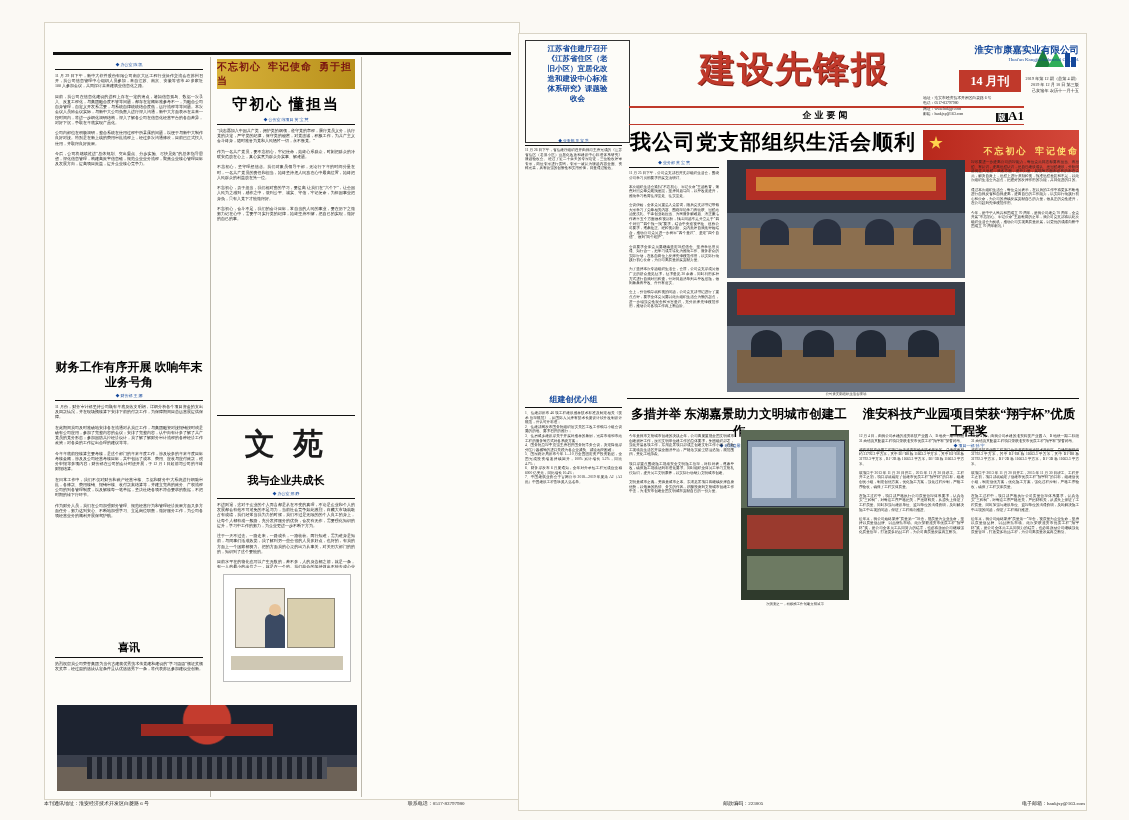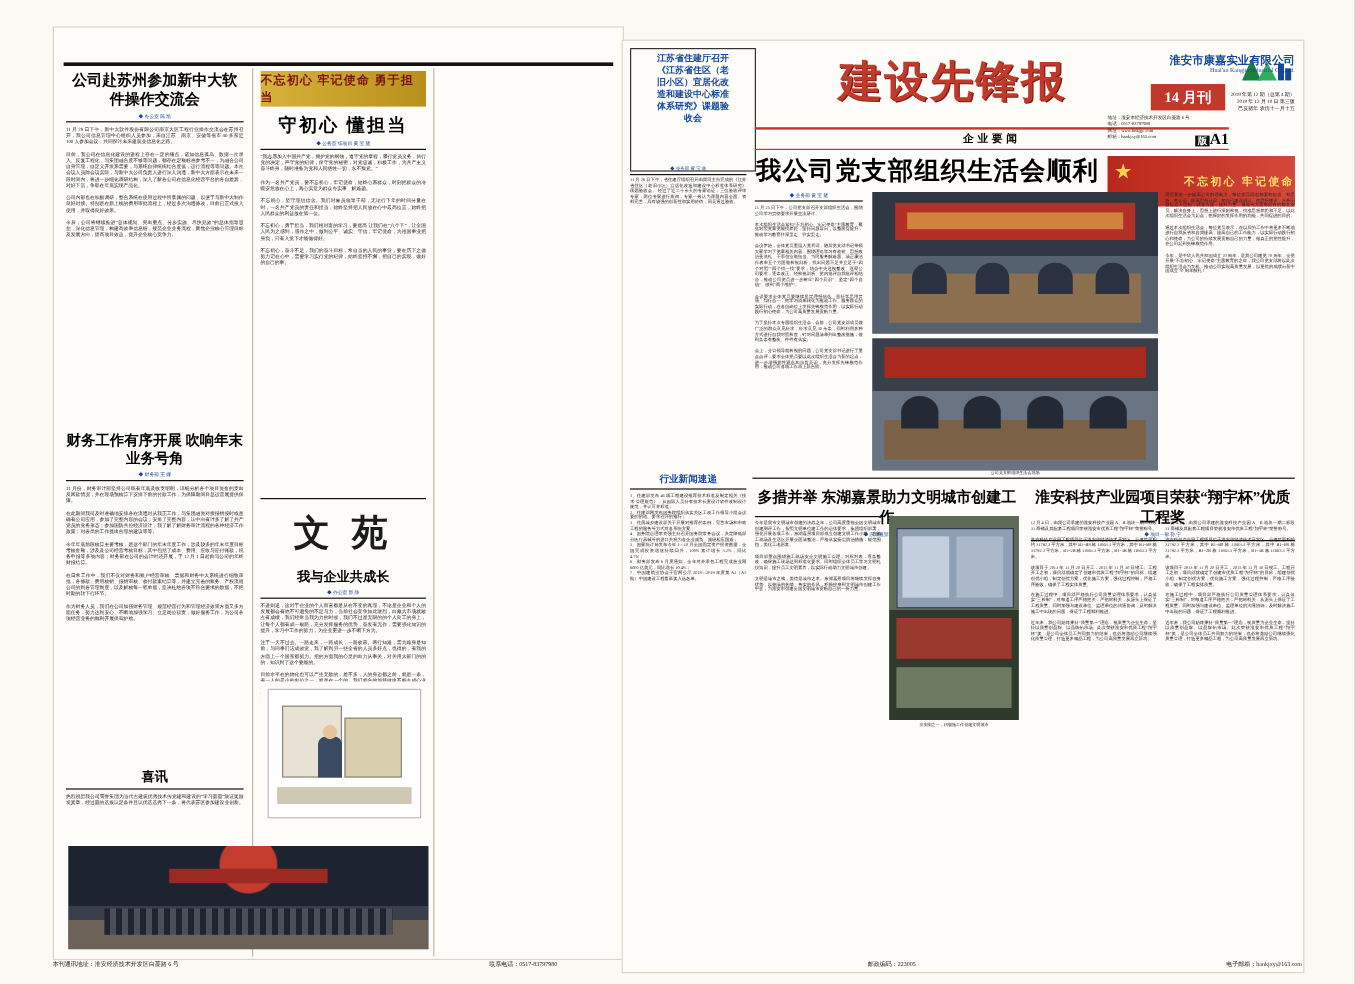--- a/index.html
+++ b/index.html
@@ -11,40 +11,39 @@
   .sheet{position:absolute;left:0;top:0;width:1129px;height:820px;background:#fbf9f4;}
   .col-left{position:absolute;left:44px;top:22px;width:474px;height:776px;background:#fdfcf8;border:1px solid #d9d4c6;}
   .col-right{position:absolute;left:518px;top:33px;width:567px;height:776px;background:#fdfcf8;border:1px solid #d9d4c6;}
   .hr{height:1px;background:#111;}
   .hr2{height:3px;background:#111;}
   .txt{font-size:4.0px;line-height:5.2px;text-align:justify;color:#1a1a1a;}
   .tiny{font-size:3.6px;line-height:4.6px;color:#222;text-align:justify;}
   .hdline{font-weight:bold;text-align:center;color:#000;}
   .cap{font-size:3.6px;color:#333;text-align:center;}
   .photo{background:#8a8f96;position:absolute;overflow:hidden;}
-  .photo .ph-in{width:100%;height:100%;}
+  .photo .ph-in{width:100%;height:100%;font-family:Liberation Mono, monospace;}
   .byline{font-size:4px;text-align:center;color:#15489b;}
   .colrule{position:absolute;background:#bdb9ad;width:1px;}
   .mast-title{font-family:"DejaVu Serif", serif;font-weight:bold;letter-spacing:2px;}
 </style>
 </head>
 <body>
 
 <div id="page">
   <div class="sheet"></div>
 
   <div class="col-left">
 
     <div style="position:absolute;left:8px;top:29px;width:458px;" class="hr2"></div>
 
     <div class="colrule" style="left:165px;top:34px;height:740px;"></div>
     <div class="colrule" style="left:316px;top:34px;height:740px;"></div>
 
     <div style="position:absolute;left:10px;top:36px;width:148px;">
-      <div class="hdline" style="font-size:12.5px;line-height:16px;">公司赴苏州参加新中大软件操作交流会</div>
       <div class="byline" style="margin-top:3px;">◆ 办公室  陈 凯</div>
       <div class="hr" style="margin:2px 0 3px 0;"></div>
       <div class="txt" style="white-space:pre-wrap;">11 月 29 日下午，新中大软件股份有限公司南京大区工程行业操作交流会在苏州召开，我公司信息管理中心组织人员参加，来自江苏、南京、安徽等省市 40 多家近 100 人参加会议，共同探讨未来建筑业信息化之路。
 
 目前，我公司在信息化建设的进程上存在一定的痛点，诸如信息孤岛、数据一次录入、反复工程化，与集团融合度不够等问题，都存在定额标准参考不一，为融合公司自身管理，自定义开发系需要，与系统自律统统结合度低，运行流程等等问题。本次会议人员除会议实际，与新中大公司负责人进行深入沟通，新中大方面表示在未来一段时间内，将进一步细化调研结构，深入了解各公司在信息化经营平台的各自差异，对好下沉，争取在年底实现产品化。
 
 公司内部也在积极调研，整合系统在使用过程中所暴露的问题，以便于与新中大制作良好对接。特别是在新上线的费用审批流程上，经过多次沟通修改，目前已正式投入使用，并取得良好效果。
 
 今后，公司将继续推进“总体规划、突出重点、分步实施、尽快见效”的总体指导思想，深化信息管理，构建高效率信息链，规范企业业务流程，聚焦企业核心管理目标及发展方向，提高项目效益，提升企业核心竞争力。</div>
     </div>
@@ -242,21 +241,21 @@
         <div style="position:absolute;left:4%;top:6%;width:92%;height:24%;background:#a9291f;"></div>
         <div style="position:absolute;left:4%;top:62%;width:92%;height:30%;background:#7b6247;"></div>
         <div style="position:absolute;left:10%;top:44%;width:13%;height:24%;border-radius:50% 50% 0 0;background:#232a36;"></div>
         <div style="position:absolute;left:32%;top:44%;width:13%;height:24%;border-radius:50% 50% 0 0;background:#232a36;"></div>
         <div style="position:absolute;left:54%;top:44%;width:13%;height:24%;border-radius:50% 50% 0 0;background:#232a36;"></div>
         <div style="position:absolute;left:76%;top:44%;width:13%;height:24%;border-radius:50% 50% 0 0;background:#232a36;"></div>
       </div>
     </div>
 
     <div style="position:absolute;left:6px;top:360px;width:97px;">
-      <div class="hdline" style="font-size:8px;color:#15489b;">行业新闻速递</div>
+      <div class="hdline" style="font-size:8px;color:#15489b;">组建创优小组</div>
       <div class="hr" style="margin:2px 0 3px 0;"></div>
       <div class="tiny">1、住建部发布 46 项工程建设推荐技术标准及制定相关《技术 管理规范》，从国际人员持有技术长度设计软件改制设计规范，并认可并标准；</div>
       <div class="tiny">2、住建部网发布国务院组织落实关区工改工作领导小组会议要的的地、要求召开的推行；</div>
       <div class="tiny">3、住房城乡建设部关于开展对推荐的条例，完善市场和市政工程的服务等方式对各系统方案；</div>
       <div class="tiny">4、国务院总理李克强主持召开国务院常务会议，决定降低部分医疗器械等的进口关税为各企业减负、减轻相应困难；</div>
       <div class="tiny">5、国家统计局发布今年 1—10 月全国固定资产投资数据，全国完成投资增速持续回升，100% 累计增长 5.2%，同比 4.7%；</div>
       <div class="tiny">6、财务部发布 6 月度通知，全年对外承包工程完成营业额 6000 亿美元，同比增长 10.4%；</div>
       <div class="tiny">7、中国建筑业协会于官网公示 2018—2019 年度第 A2（A3 批）中国建设工程鲁班奖入选名单。</div>
     </div>
 

